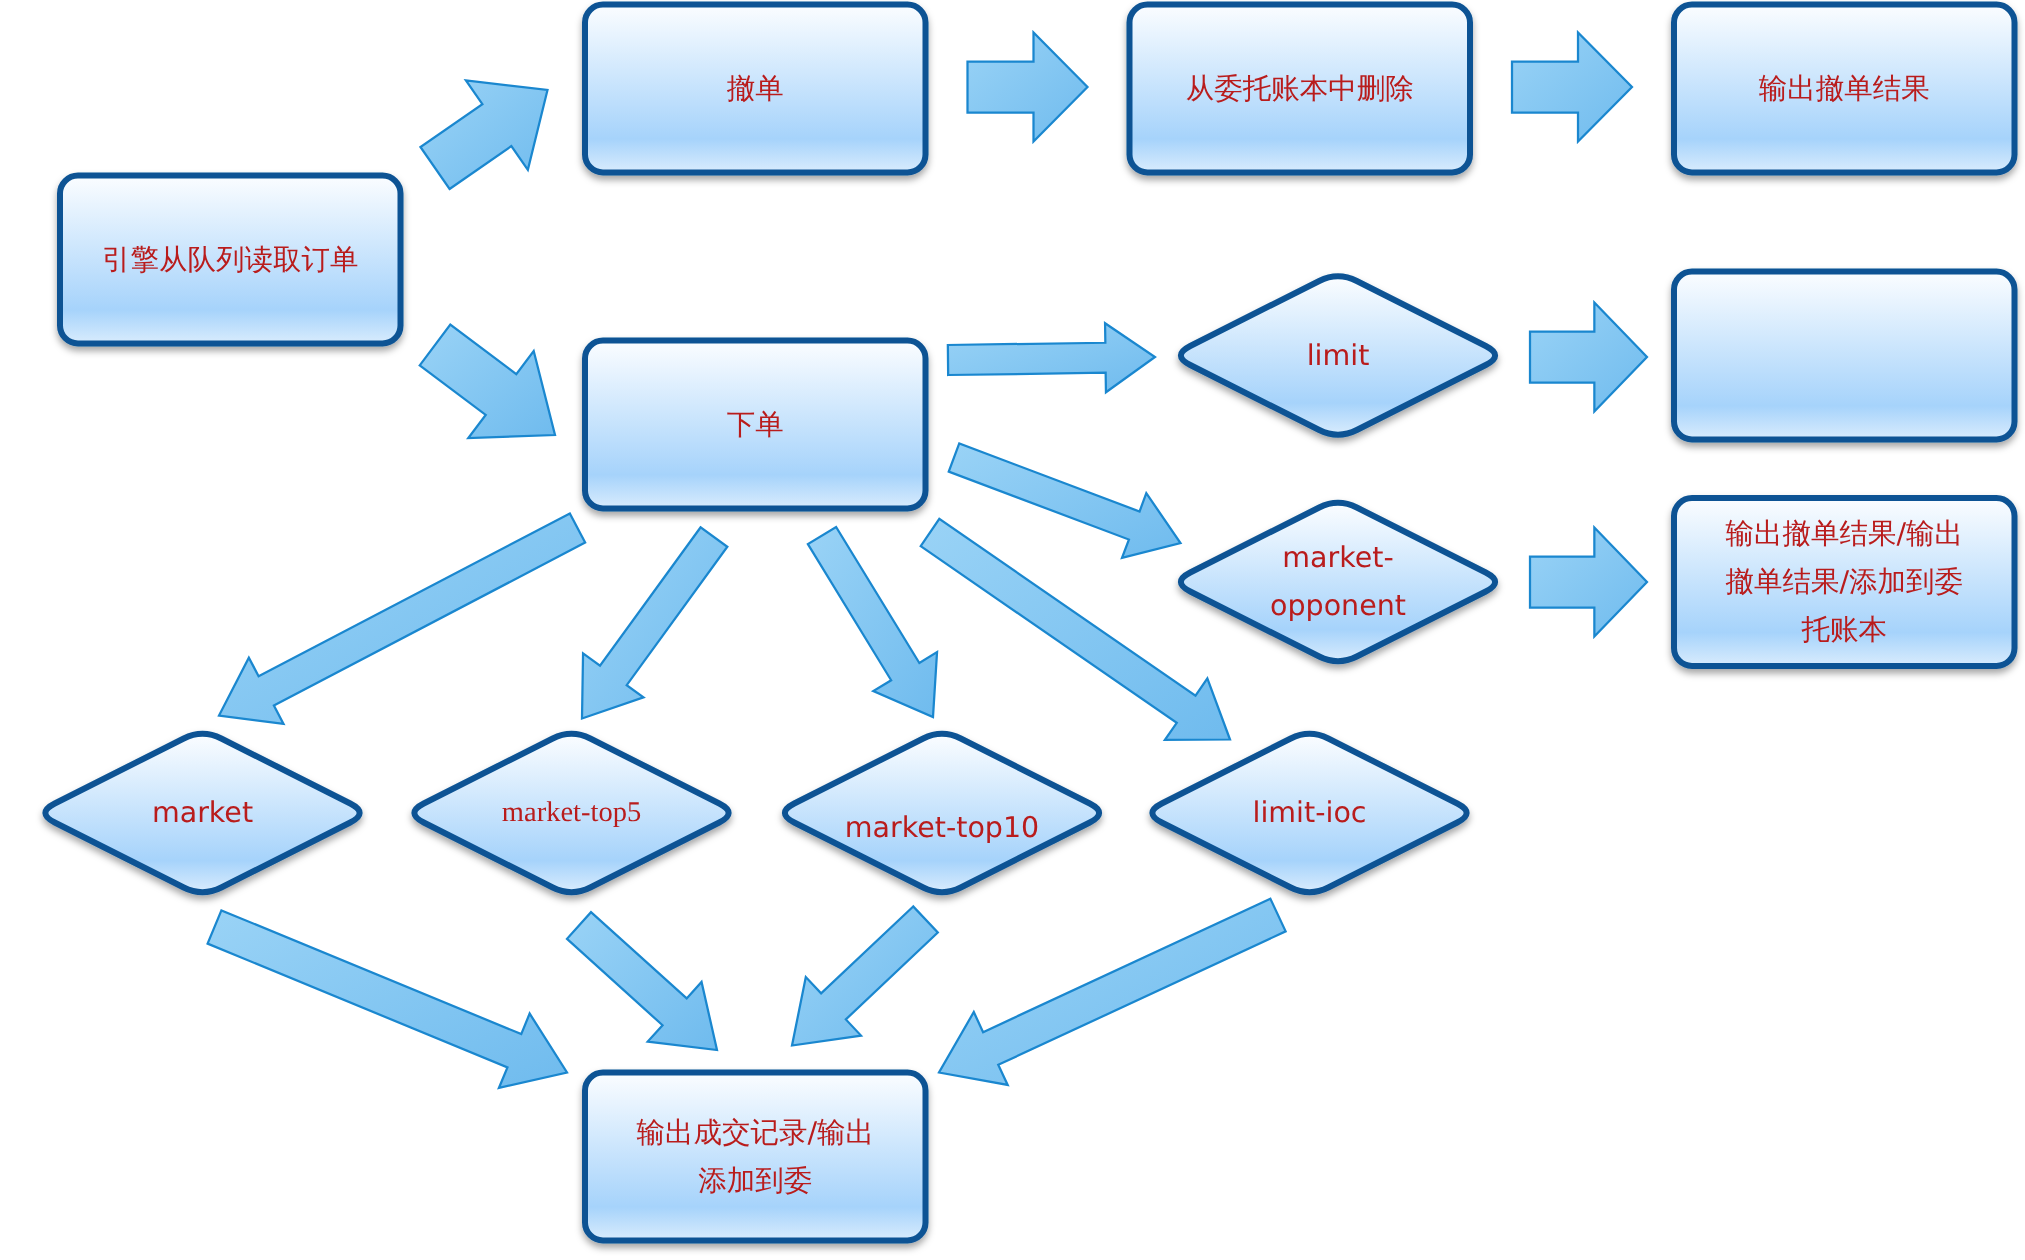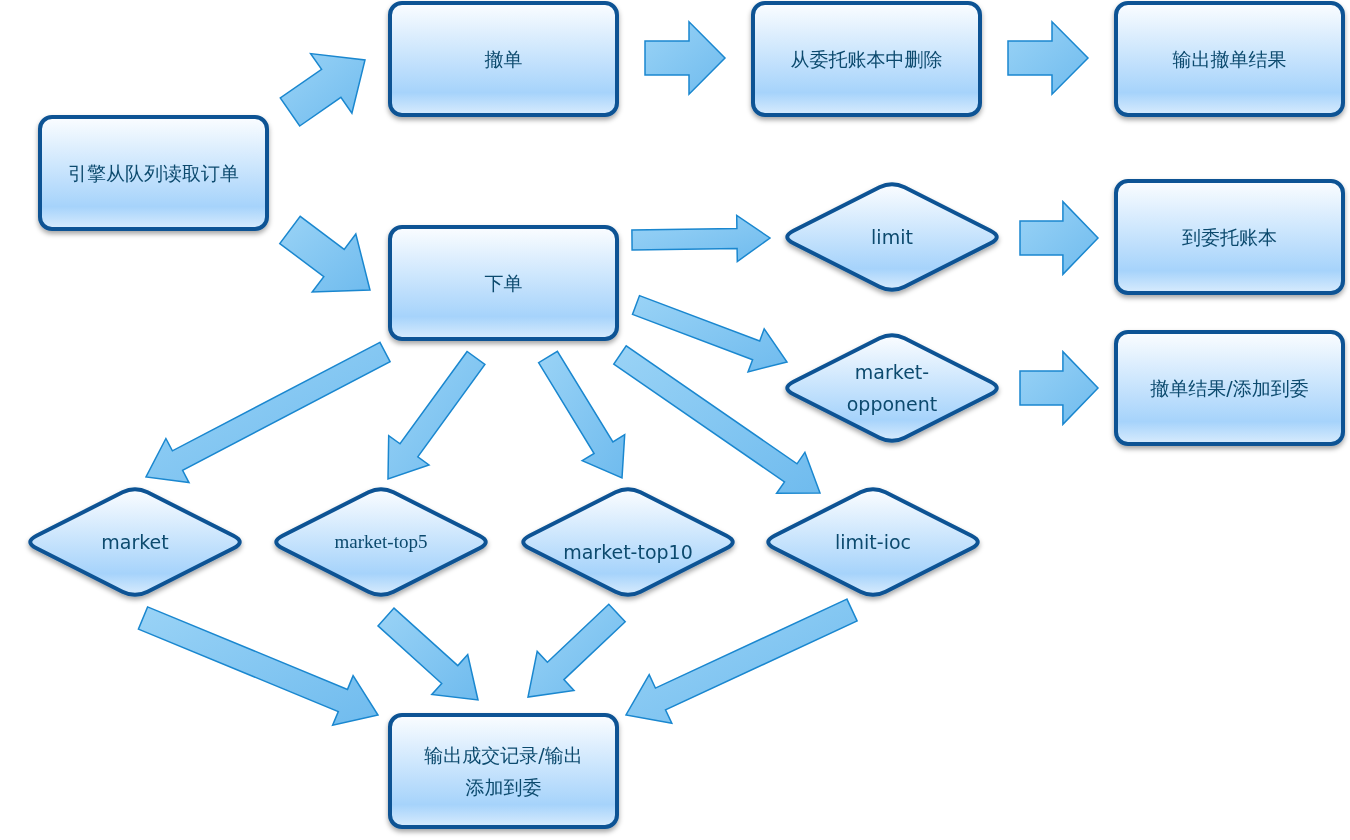--- a/index.html
+++ b/index.html
@@ -1,20 +1,20 @@
 <!DOCTYPE html>
 <html><head>
 <meta charset="utf-8">
 <style>
   html, body { margin: 0; padding: 0; background: #ffffff; }
   body { width: 1350px; height: 840px; position: relative; overflow: hidden;
          font-family: "DejaVu Sans", "Liberation Sans", sans-serif; }
   #canvas { position: absolute; left: 0; top: 0; width: 1350px; height: 840px; }
   .label { position: absolute; display: flex; align-items: center; justify-content: center;
-           text-align: center; color: #0c4a6e; font-size: 19px; line-height: 32px;
+           text-align: center; color: #b91c1c; font-size: 19px; line-height: 32px;
            pointer-events: none; }
 </style>
 </head>
 <body>
 
 <svg id="canvas" width="1350" height="840" viewBox="0 0 1350 840" xmlns="http://www.w3.org/2000/svg">
   <defs>
     <linearGradient id="nodeGrad" x1="0" y1="0" x2="0" y2="1">
       <stop offset="0" stop-color="#fbfdff"></stop>
       <stop offset="0.8" stop-color="#a6d3fb"></stop>
@@ -90,32 +90,33 @@
         <div>下单</div>
       </div>
     </div>
     <div class="label" style="left: 781px; top: 181px; width: 222px; height: 112px; justify-content: center;">
       <div>
         <div>limit</div>
       </div>
     </div>
     <div class="label" style="left: 1116px; top: 181px; width: 227px; height: 112px;">
       <div>
-        <div>到委托账本</div>
       </div>
     </div>
     <div class="label" style="left: 781px; top: 332px; width: 222px; height: 112px;">
       <div>
         <div>market-</div>
         <div>opponent</div>
       </div>
     </div>
     <div class="label" style="left: 1116px; top: 332px; width: 227px; height: 112px;">
       <div>
+        <div>输出撤单结果/输出</div>
         <div>撤单结果/添加到委</div>
+        <div>托账本</div>
       </div>
     </div>
     <div class="label" style="left: 24px; top: 486px; width: 222px; height: 112px; align-items: center;">
       <div>
         <div>market</div>
       </div>
     </div>
     <div class="label" style="left: 270px; top: 486px; width: 222px; height: 112px; font-family: Liberation Serif, serif;">
       <div>
         <div>market-top5</div>

